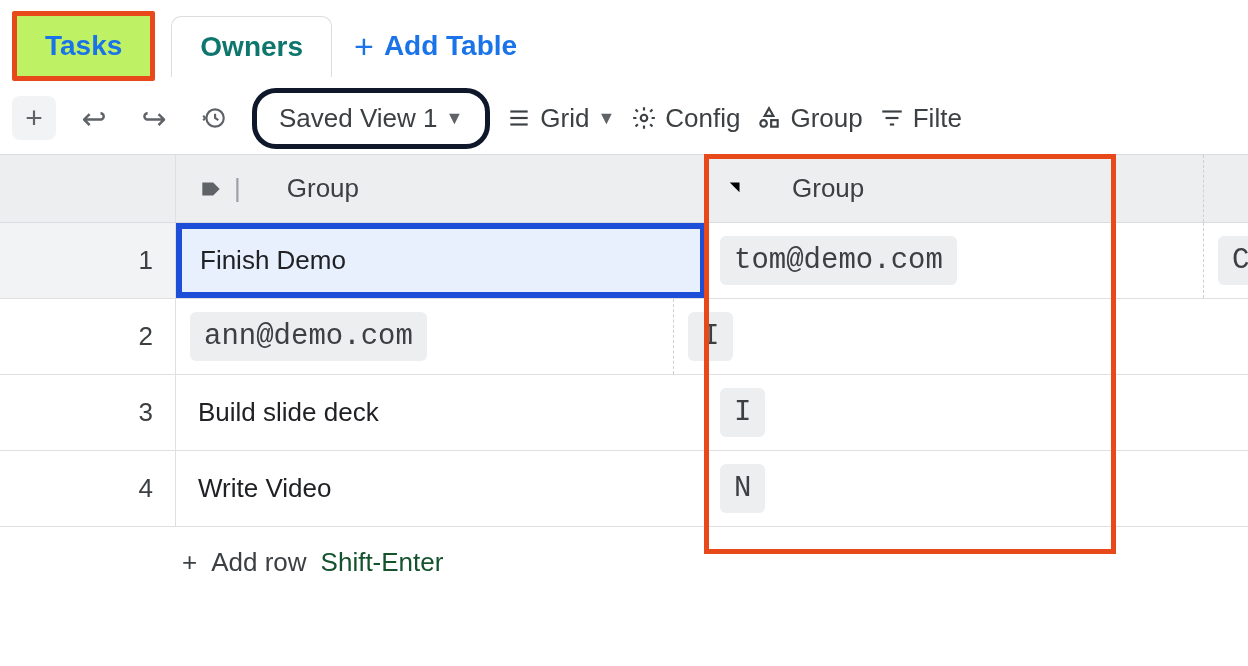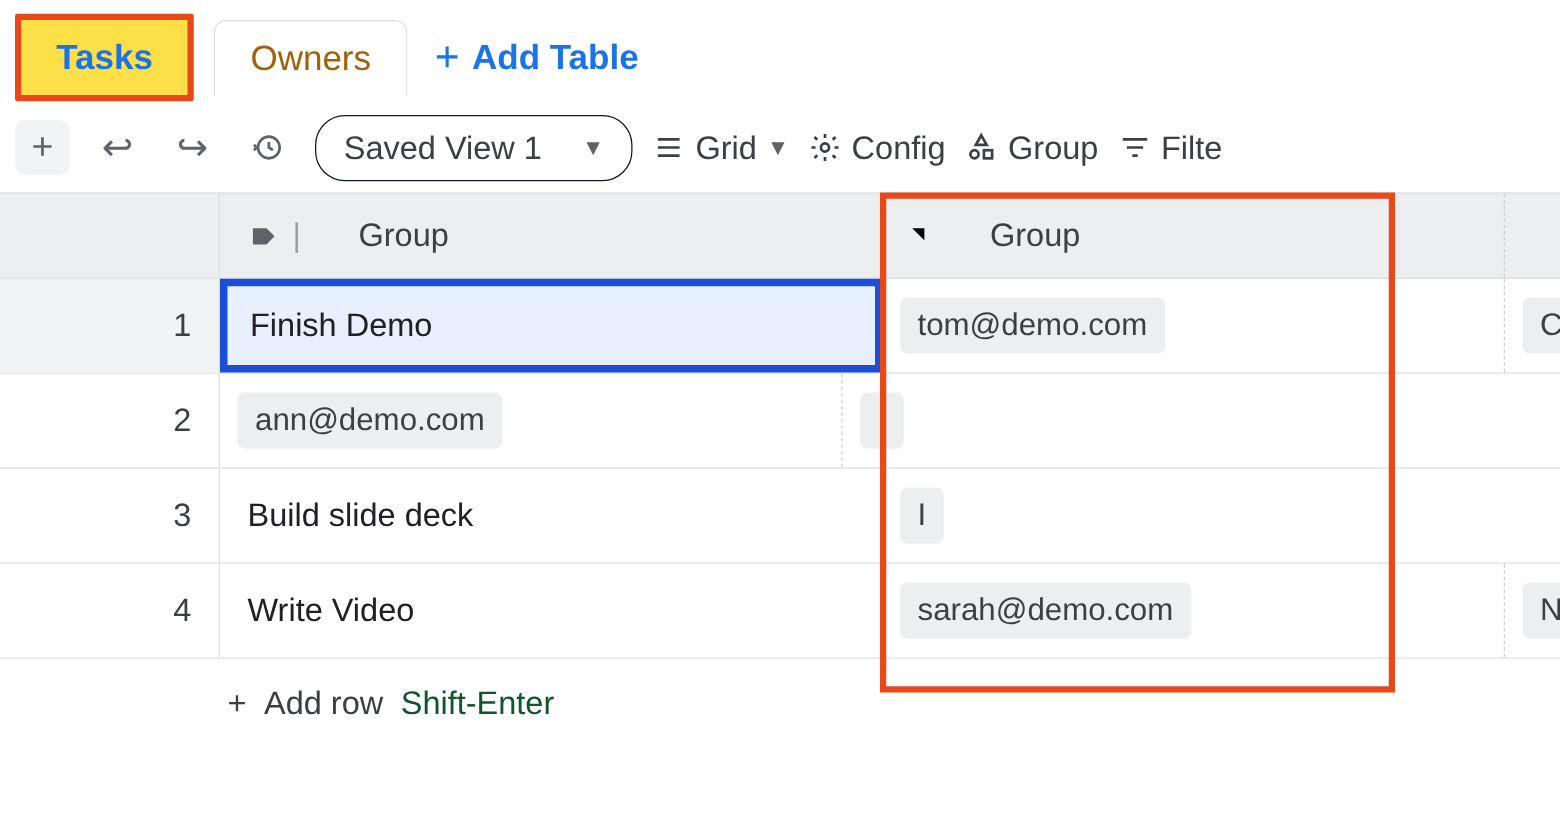--- a/index.html
+++ b/index.html
@@ -26,29 +26,29 @@
     border: 1px solid #dadce0;
     border-bottom: none;
     border-radius: 10px 10px 0 0;
     background: #fff;
     cursor: pointer;
     display: flex;
     align-items: center;
     font-size: 28px;
   }
   .tab.active {
-    background: #fde047;
+    background: #bef264;
     color: #1a73e8;
     font-weight: 600;
     border: 5px solid #e8491b;
     border-radius: 2px;
   }
   .tab.owners {
-    font-weight: 400;
-    color: #a16207;
+    font-weight: 700;
+    color: #0f766e;
   }
   .add-table {
     color: #1a73e8;
     display: flex;
     align-items: center;
     gap: 10px;
     font-weight: 600;
     font-size: 28px;
     cursor: pointer;
     margin-left: 6px;
@@ -79,22 +79,22 @@
     font-size: 30px;
   }
   .icon-btn.add {
     background: #f1f3f4;
     color: #5f6368;
     border-radius: 8px;
   }
   .view-dropdown {
     display: flex;
     align-items: center;
-    gap: 32px;
-    border: 1px solid #0f172a;
+    gap: 8px;
+    border: 5px solid #0f172a;
     border-radius: 24px;
     padding: 10px 22px;
     font-size: 26px;
     color: #3c4043;
     cursor: pointer;
     flex-shrink: 0;
   }
   .tool {
     display: flex;
     align-items: center;
@@ -175,21 +175,22 @@
     background: #e8f0fe;
     padding: 14px 18px;
   }
   .data-row.sel .rownum-col { background: #f1f3f4; }
 
   .chip {
     background: #eceef0;
     border-radius: 6px;
     padding: 8px 14px;
     color: #3c4043;
-    font-size: 25px;
+    font-size: 29px;
+    font-family: Liberation Mono, monospace;
   }
   .owner-highlight-box {
     position: absolute;
     border: 5px solid #e8491b;
     pointer-events: none;
     z-index: 5;
   }
   .grid-wrap { position: relative; }
 
   .addrow {
@@ -366,23 +367,20 @@
         <div class="row data-row">
           <div class="rownum-col">3</div>
           <div class="task-col">Build slide deck</div>
           <div class="extra-col">
             <span class="chip">I</span>
           </div>
         </div>
         <div class="row data-row">
           <div class="rownum-col">4</div>
           <div class="task-col">Write Video</div>
-          <div class="owner-col">
-            <span class="chip">sarah@demo.com</span>
-          </div>
           <div class="extra-col">
             <span class="chip">N</span>
           </div>
         </div>
       </div>
 
     <div class="addrow">
       <span>+</span>
       <span>Add row</span>
       <span class="hint">Shift-Enter</span>

